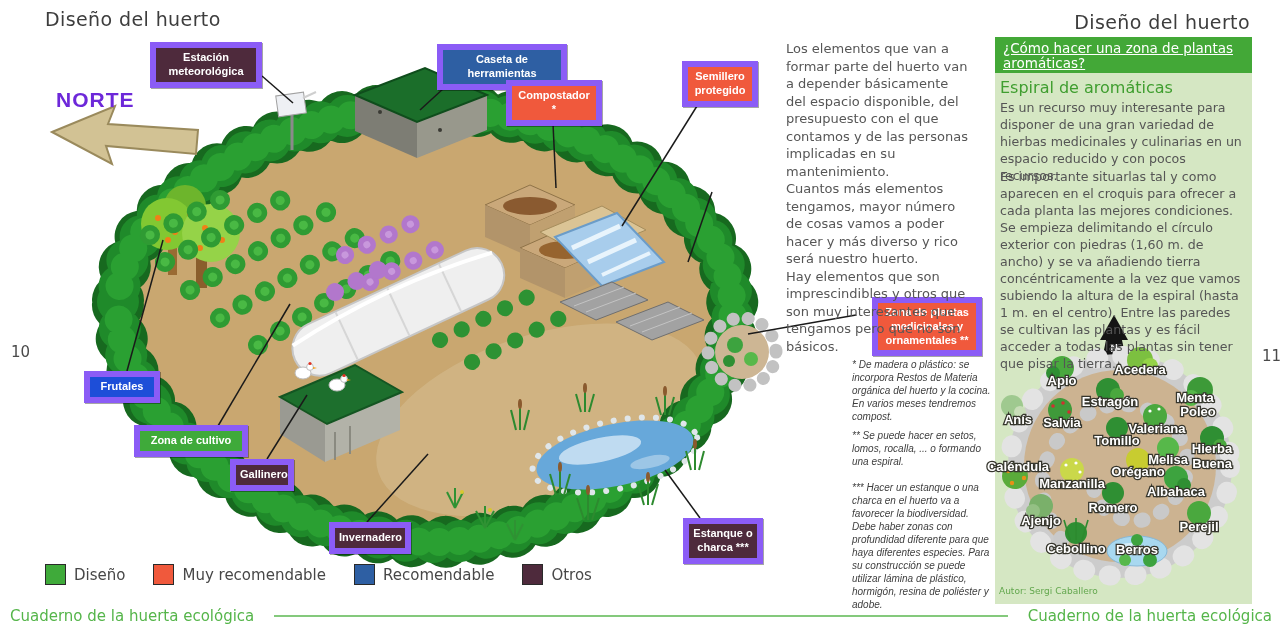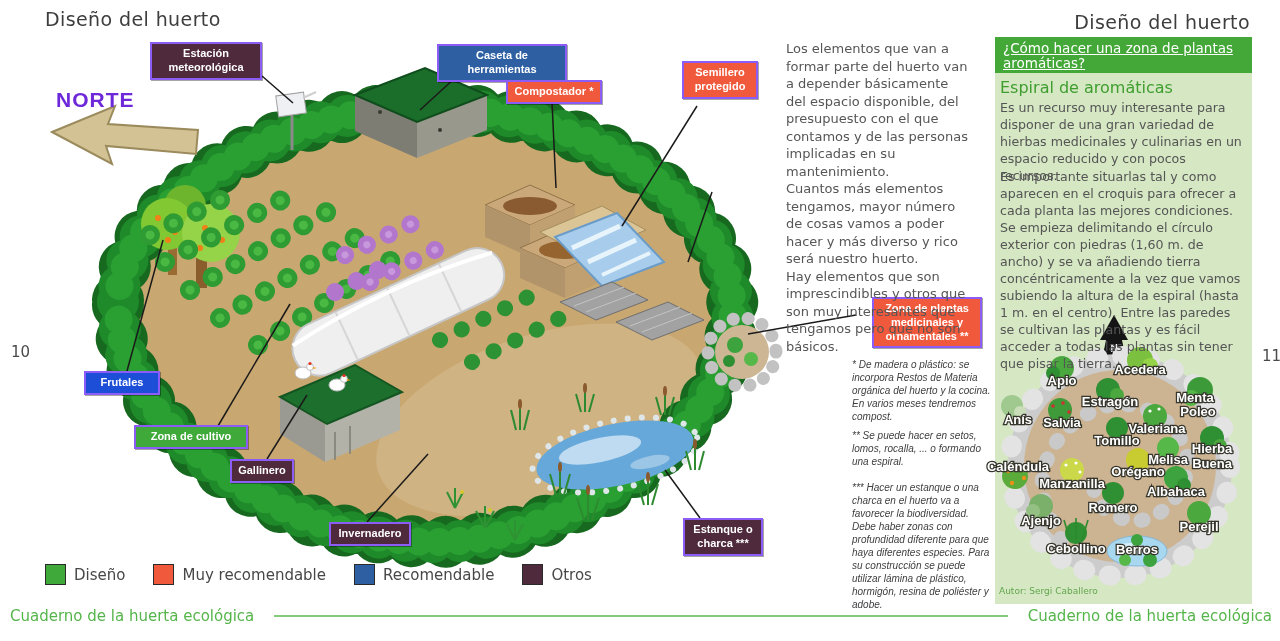--- a/index.html
+++ b/index.html
@@ -8,21 +8,21 @@
   #stage { position:relative; width:1280px; height:641px; background:#fff; }
   #art { position:absolute; left:0; top:0; z-index:1; }
   .layer { position:absolute; left:0; top:0; width:1280px; height:641px; z-index:2; }
 
   .page-title { position:absolute; font-size:19px; color:#3d3d3d; letter-spacing:.4px; }
   .pagenum { position:absolute; font-size:15px; color:#4a4a4a; }
 
   .norte { position:absolute; left:56px; top:88px; font-size:21px; font-weight:bold;
            color:#6d28d9; letter-spacing:1px; font-family:"Liberation Sans",sans-serif; }
 
-  .map-label { position:absolute; border:2px solid #8b5cf6; color:#fff; text-align:center;
+  .map-label { position:absolute; border:6px solid #8b5cf6; color:#fff; text-align:center;
                font:bold 11px/1.25 "Liberation Sans",sans-serif; padding:3px 4px;
                box-shadow:1px 1px 0 rgba(0,0,0,.35); }
 
   .legend { position:absolute; left:45px; top:564px; display:flex; align-items:center; gap:28px; }
   .legend-item { display:flex; align-items:center; gap:8px; }
   .legend-swatch { width:21px; height:21px; border:1px solid #2a2a2a; }
   .legend-label { font-size:15px; color:#474747; }
 
   .intro { position:absolute; left:786px; top:40px; width:182px;
            font-size:13px; line-height:17.5px; color:#565656; white-space:pre-line; }

